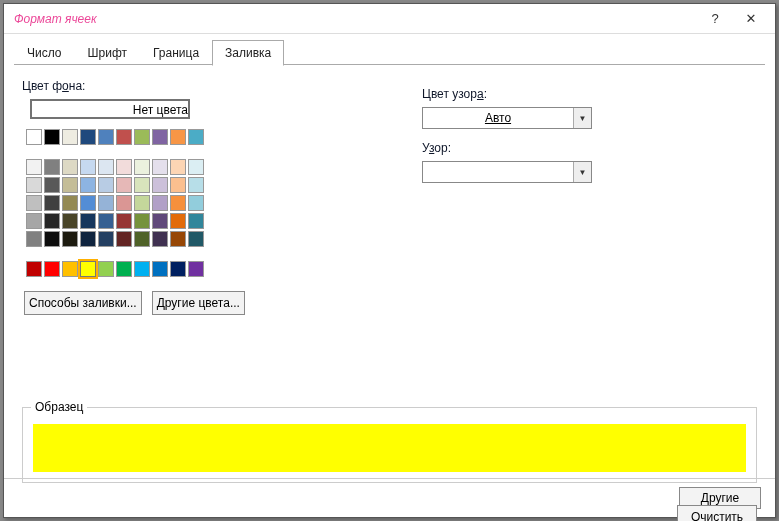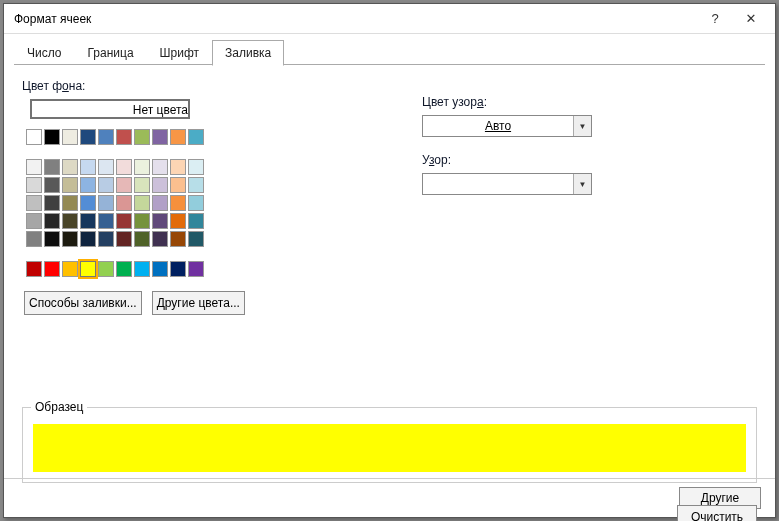--- a/index.html
+++ b/index.html
@@ -23,21 +23,21 @@
     flex-direction: column;
   }
   .titlebar {
     height: 30px;
     display: flex;
     align-items: center;
     padding: 0 6px 0 10px;
     background: #fff;
     border-bottom: 1px solid #ddd;
   }
-  .titlebar .title { flex: 1; font-size: 12px; color: #000000; }
+  .titlebar .title { flex: 1; font-size: 12px; color: #ec4899; font-style: italic; }
   .titlebar .btn {
     width: 36px; height: 28px;
     display: flex; align-items: center; justify-content: center;
     font-size: 13px; color: #333;
     cursor: pointer;
   }
 
   .tabs {
     display: flex;
     margin: 6px 10px 0 10px;
@@ -119,21 +119,21 @@
     cursor: pointer;
   }
   .combo .val { flex: 1; text-align: center; padding: 0 4px; text-decoration: underline; }
   .combo .arrow {
     width: 18px; height: 100%;
     border-left: 1px solid #aaa;
     background: #eee;
     display: flex; align-items: center; justify-content: center;
     font-size: 8px; color: #333;
   }
-  .right .lbl { margin-top: 16px; }
+  .right .lbl { margin-top: 8px; }
   .right .section2 { margin-top: 12px; }
 
   .sample-group {
     position: absolute;
     left: 18px; right: 18px;
     top: 342px;
   }
   .group-border {
     border: 1px solid #ccc;
     padding: 14px 10px 10px 10px;
@@ -174,22 +174,22 @@
 <div class="window">
   <div class="titlebar">
     <span class="title">Формат ячеек</span>
     <div class="btn">?</div>
     <div class="btn close">✕</div>
   </div>
 
   <div class="tabs">
     <div class="tabline"></div>
     <div class="tab">Число</div>
+    <div class="tab">Шрифт</div>
     <div class="tab">Граница</div>
-    <div class="tab">Шрифт</div>
     <div class="tab active">Заливка</div>
   </div>
 
   <div class="content">
     <div class="cols">
       <div class="left">
         <div class="lbl"><span>Цвет ф</span><span class="u">о</span><span>на:</span></div>
         <div class="nocolor-btn">Нет цвета</div>
         <div class="swatch-grid" id="palette">
             <div class="row">

